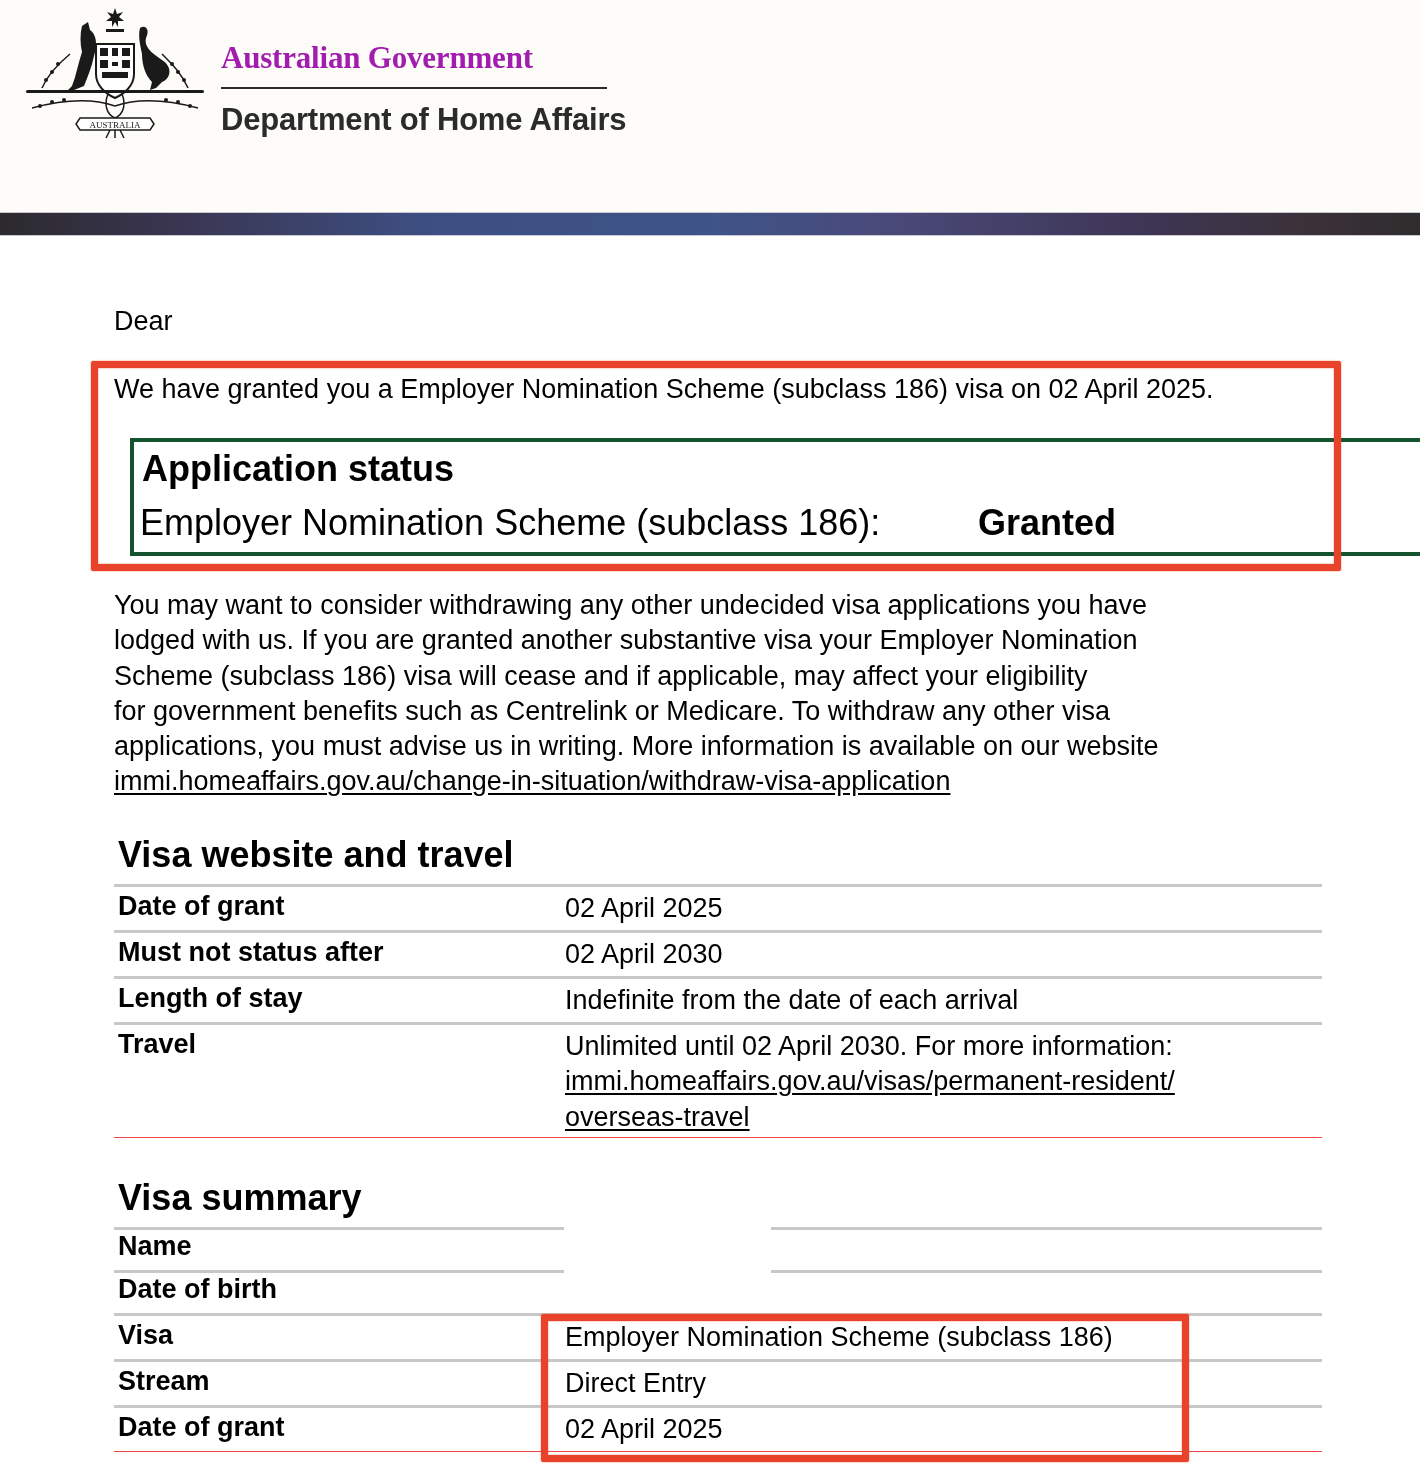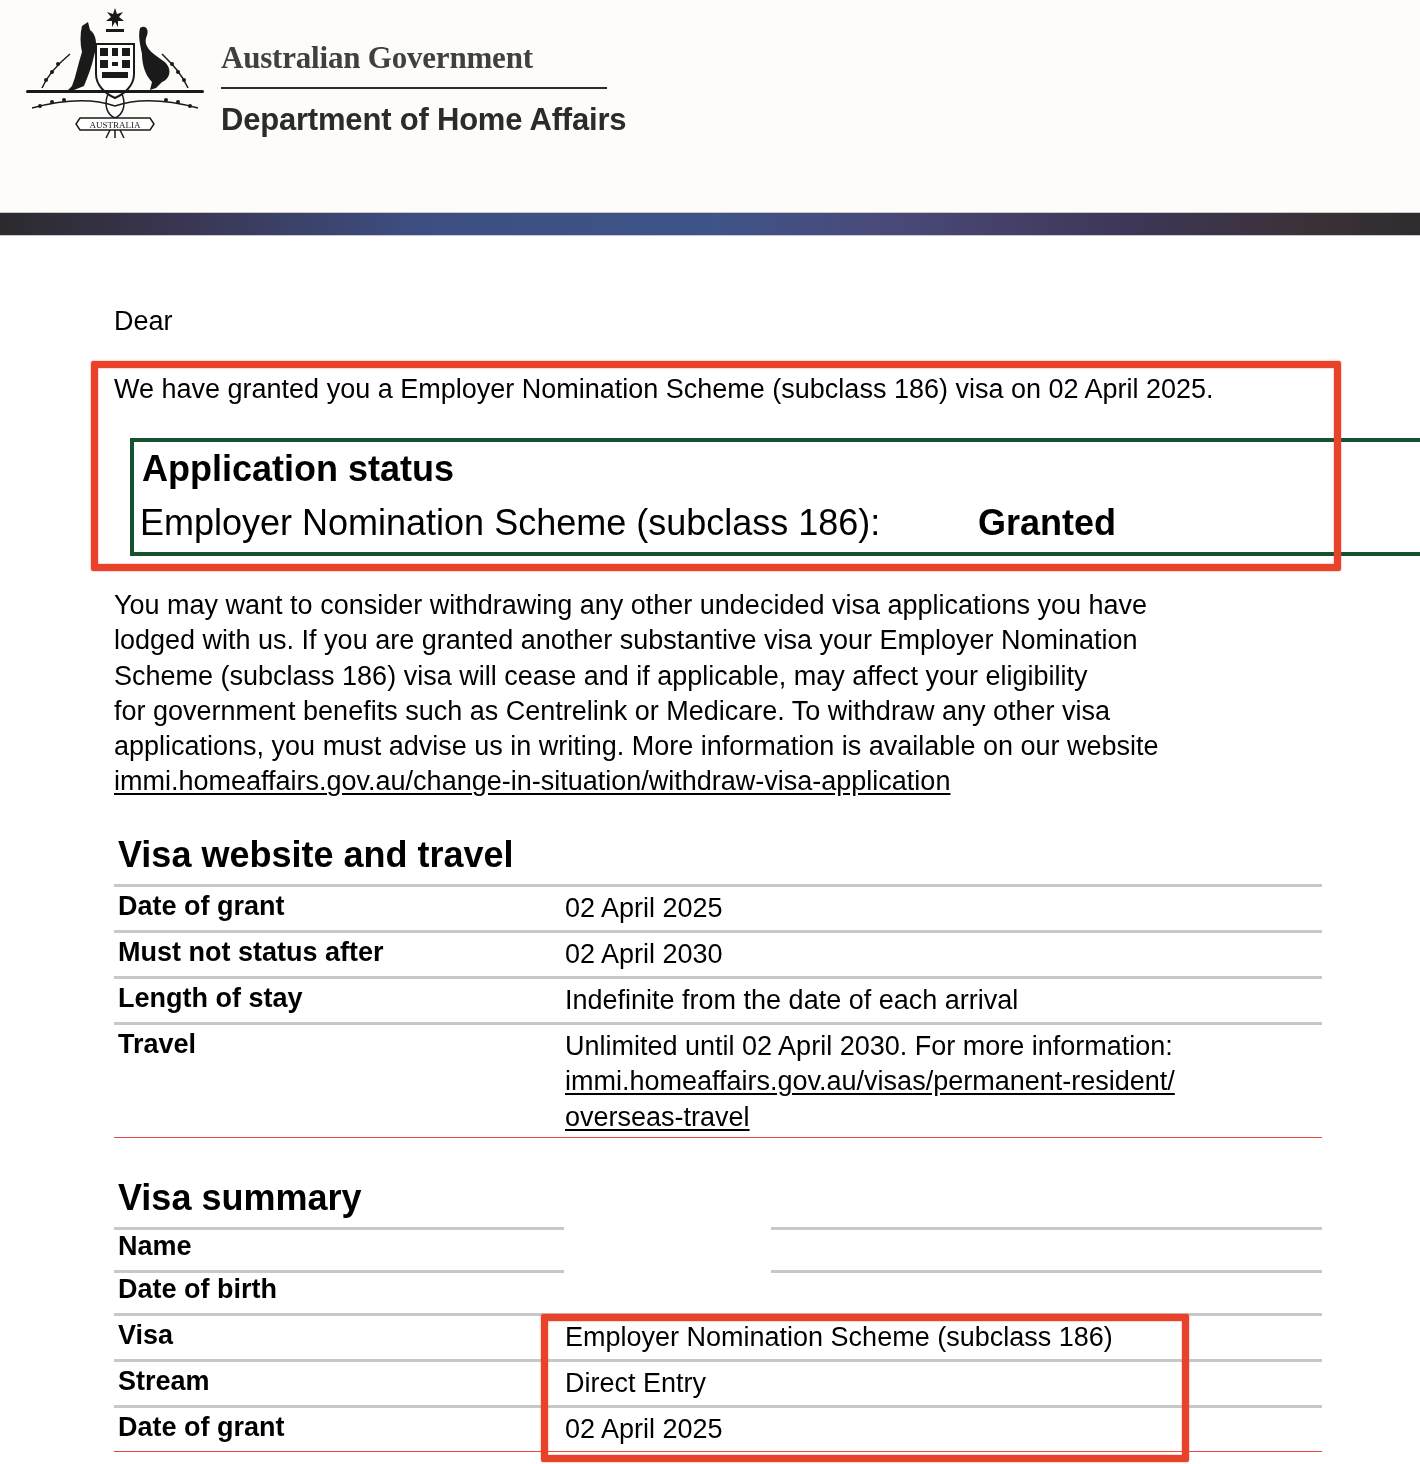--- a/index.html
+++ b/index.html
@@ -9,21 +9,21 @@
     font-family:"Liberation Sans", sans-serif;
   }
   .header {
     position:absolute; left:0; top:0; width:1420px; height:212px;
     background:#fdfcf8;
   }
   .crest { position:absolute; left:22px; top:4px; width:186px; height:136px; }
   .gov-name {
     position:absolute; left:221px; top:40px;
     font-family:"Liberation Serif", serif; font-weight:bold; font-size:31px;
-    color:#404040; letter-spacing:-0.2px; white-space:nowrap;
+    color:#a21caf; letter-spacing:-0.2px; white-space:nowrap;
   }
   .gov-rule {
     position:absolute; left:221px; top:87px; width:386px; height:2px; background:#2b2b2b;
   }
   .dept-name {
     position:absolute; left:221px; top:102px;
     font-family:Liberation Sans, sans-serif; font-weight:bold; font-size:31px;
     color:#2b2b2b; letter-spacing:-0.2px; white-space:nowrap;
   }
   .band {

